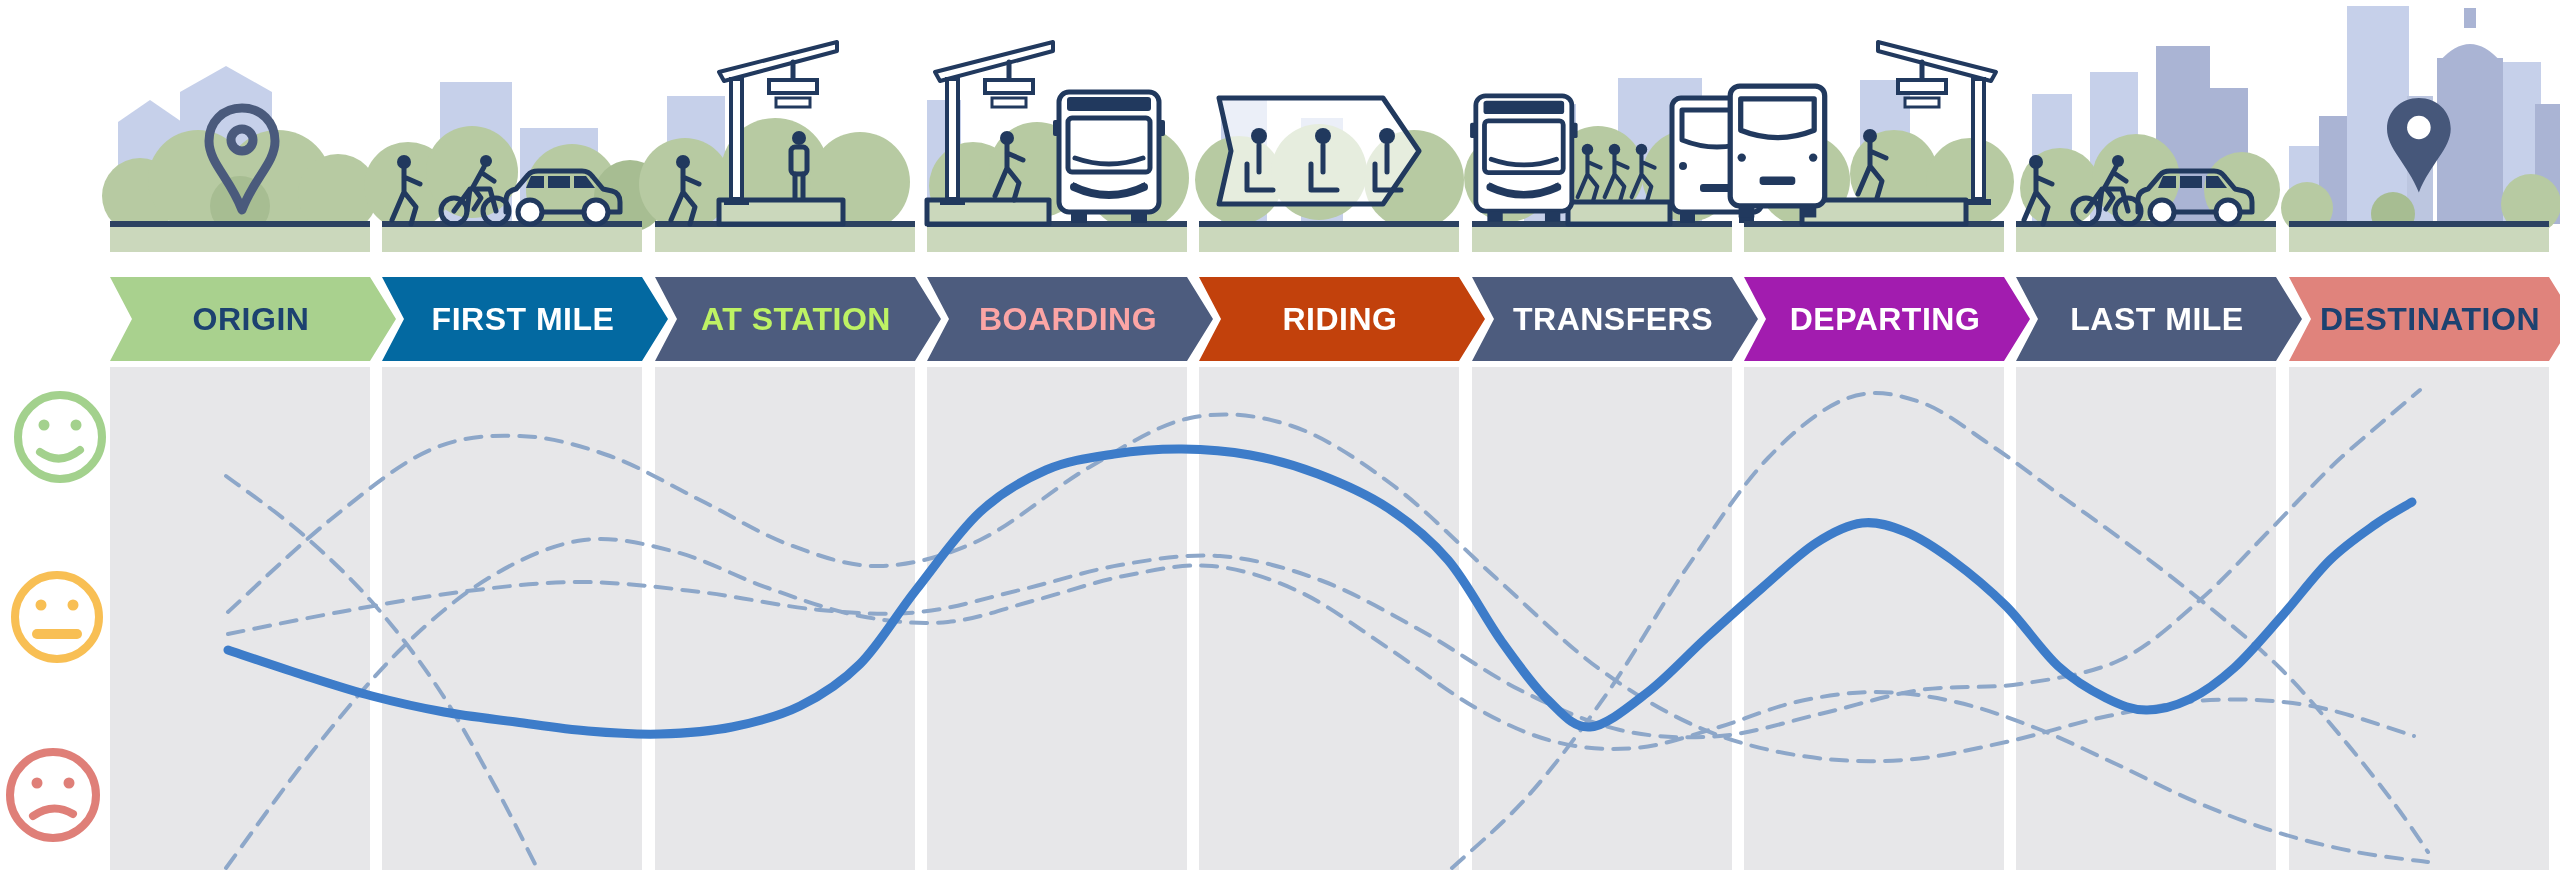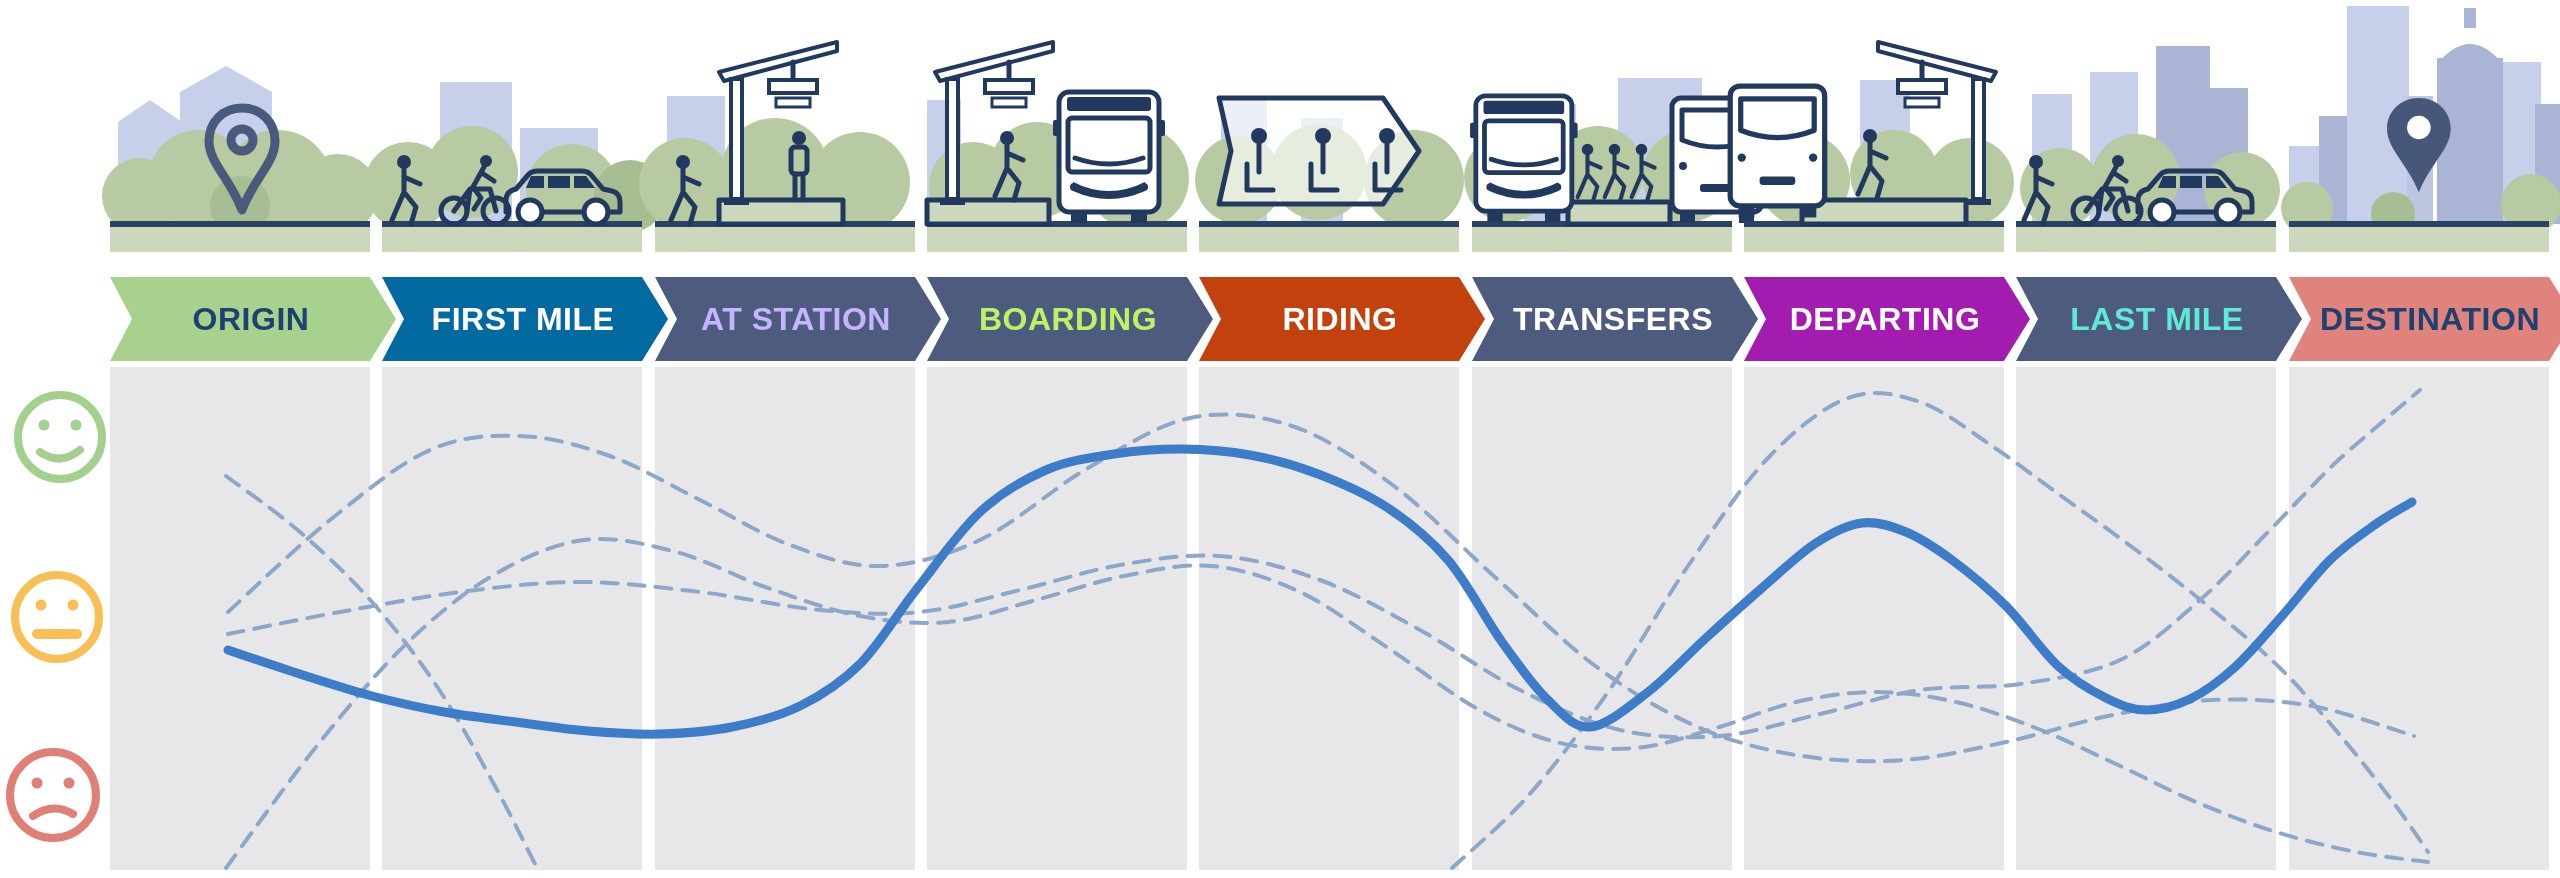--- a/index.html
+++ b/index.html
@@ -77,36 +77,36 @@
   </svg>
 
   <nav>
     <div class="chev" style="left: 110px; background: rgb(169, 209, 142);">
         <span style="color: rgb(29, 66, 112);">ORIGIN</span>
       </div>
     <div class="chev" style="left: 382px; background: #0369a1;">
         <span style="color: rgb(255, 255, 255);">FIRST MILE</span>
       </div>
     <div class="chev" style="left: 655px; background: rgb(77, 92, 126);">
-        <span style="color: #c4b5fd;">AT STATION</span>
+        <span style="color: #bef264;">AT STATION</span>
       </div>
     <div class="chev" style="left: 927px; background: rgb(77, 92, 126);">
-        <span style="color: #bef264;">BOARDING</span>
+        <span style="color: #fca5a5;">BOARDING</span>
       </div>
     <div class="chev" style="left: 1199px; background: #c2410c;">
         <span style="color: rgb(255, 255, 255);">RIDING</span>
       </div>
     <div class="chev" style="left: 1472px; background: rgb(77, 92, 126);">
         <span style="color: rgb(255, 255, 255);">TRANSFERS</span>
       </div>
     <div class="chev" style="left: 1744px; background: #a21caf;">
         <span style="color: rgb(255, 255, 255);">DEPARTING</span>
       </div>
     <div class="chev" style="left: 2016px; background: rgb(77, 92, 126);">
-        <span style="color: #5eead4;">LAST MILE</span>
+        <span style="color: #ffffff;">LAST MILE</span>
       </div>
     <div class="chev" style="left: 2289px; background: rgb(224, 131, 124);">
         <span style="color: rgb(29, 66, 112);">DESTINATION</span>
       </div>
   </nav>
 
   <svg class="illu" width="2560" height="262" viewBox="0 0 2560 262">
     <defs>
       <g id="walker">
         <circle cx="14" cy="8" r="7" class="navf"></circle>

